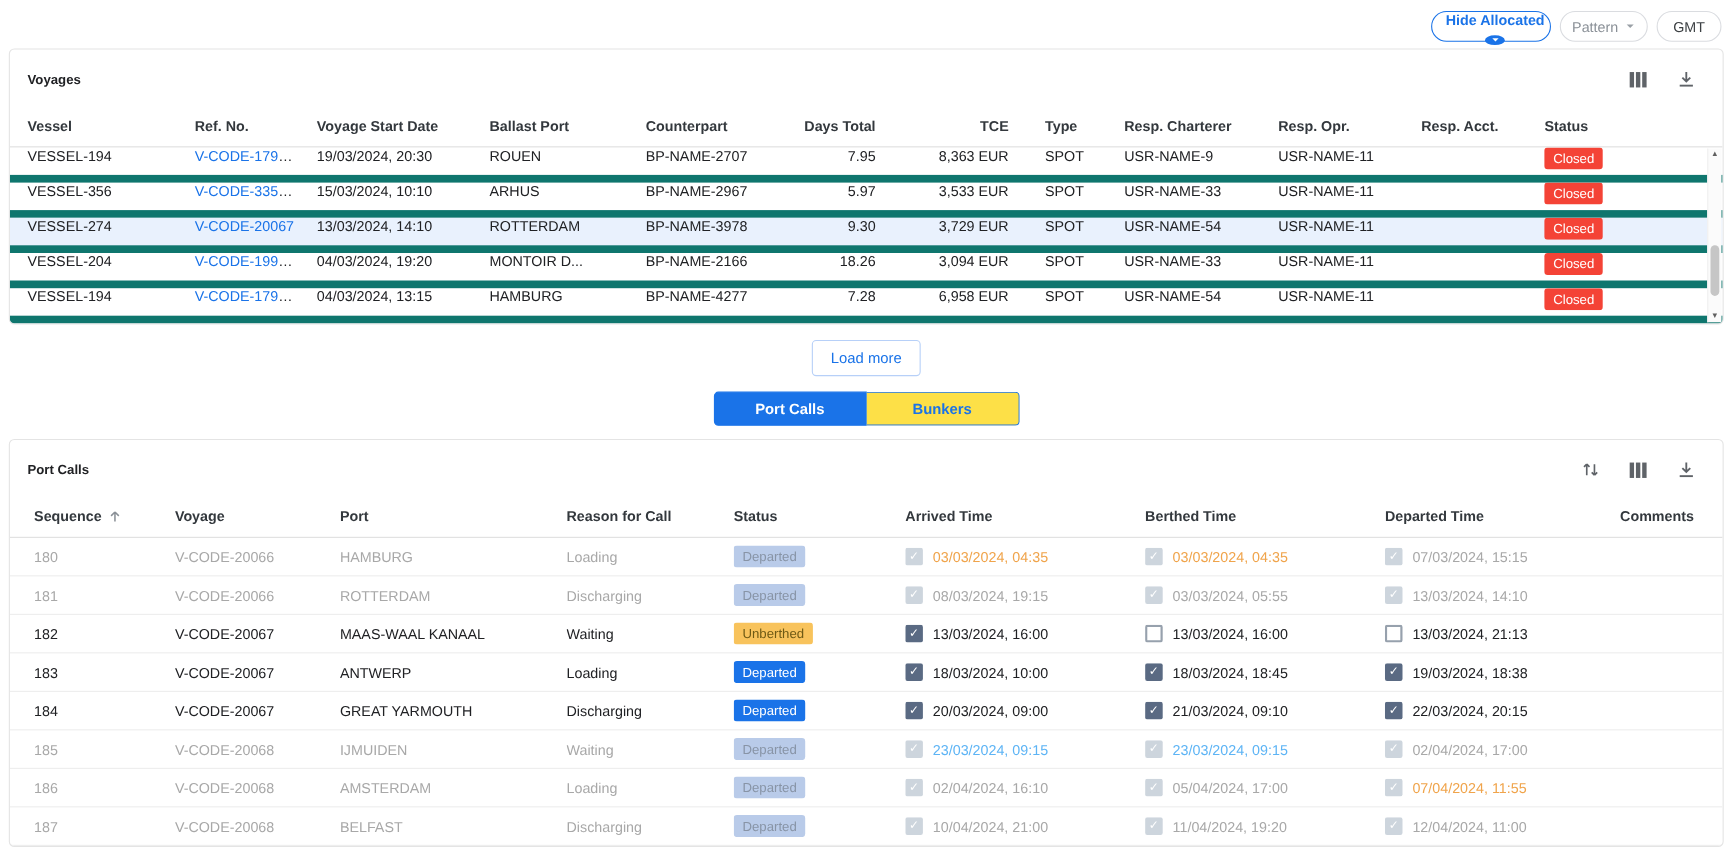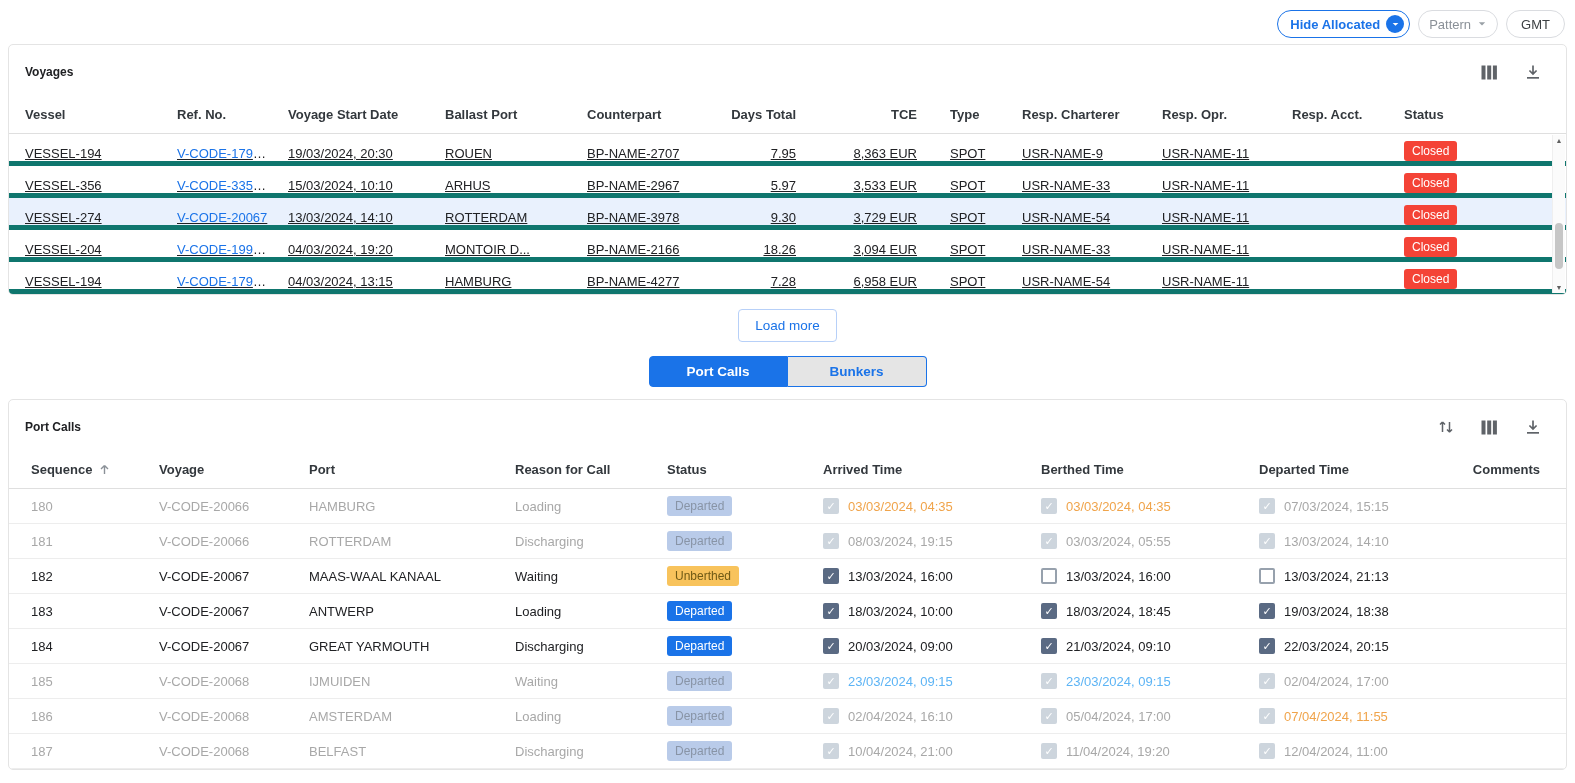--- a/index.html
+++ b/index.html
@@ -8,36 +8,36 @@
     width:1575px; height:783px; overflow:hidden;
     background:#fff; color:#202124;
     font-family:"Liberation Sans","DejaVu Sans",sans-serif;
     font-size:13px;
   }
   button { font-family:inherit; }
 
   
   .topbar { display:flex; justify-content:flex-end; align-items:center; gap:8px; padding:10px 10px 6px; }
   .pill { display:inline-flex; align-items:center; gap:6px; height:28px; border-radius:16px; background:#fff; font-size:13px; cursor:pointer; }
-  .pill-blue { border:1.5px solid #1a73e8; color:#1a73e8; padding:0 5px 0 12px; font-weight:bold; }
+  .pill-blue { border:1.5px solid #1a73e8; color:#1a73e8; padding:0 5px 0 12px; font-weight:bold;flex-direction:column; }
   .pill-circle { width:18px; height:18px; border-radius:50%; background:#1a73e8; display:inline-flex; align-items:center; justify-content:center; }
   .pill-gray { border:1px solid #dadce0; color:#8a9097; padding:0 10px; }
   .pill-gmt { border:1px solid #dadce0; color:#3c4043; padding:0 14px; }
 
   
   .panel { margin:0 8px; border:1px solid #e4e4e4; border-radius:5px; background:#fff; overflow:hidden; }
   .panel-head { display:flex; justify-content:space-between; align-items:center; padding:18px 24px 14px 16px; }
   .panel-head h2 { margin:0; font-size:12px; font-weight:bold; color:#202124; }
   .panel-icons { display:flex; gap:26px; align-items:center; }
   .iconbtn { background:none; border:none; padding:0; cursor:pointer; line-height:0; }
 
   
   .thead { display:flex; align-items:center; height:39px; border-bottom:1px solid #dfdfdf; font-weight:bold; color:#33383d; font-size:13px; }
   .cell { white-space:nowrap; overflow:hidden; text-overflow:ellipsis; }
-  .vrow { display:flex; align-items:flex-end; height:32px; border-bottom:5px solid #0f766e; color:#202124;text-decoration:underline; }
+  .vrow { display:flex; align-items:flex-start; height:32px; border-bottom:7px solid #0f766e; color:#202124; }
   .vrow.selected { background:#e9f1fd; }
   .prow { display:flex; align-items:center; height:35px; border-bottom:1px solid #ededed; }
   .prow.active { color:#202124; }
   .prow.muted { color:#a8a8a8; }
 
   
   .vg .c1 { width:150px; padding-left:16px; }
   .vg .c2 { width:112px; padding-left:18px; }
   .vg .c3 { width:156px; padding-left:17px; }
   .vg .c4 { width:142px; padding-left:18px; }
@@ -84,21 +84,21 @@
   .tbody-wrap { position:relative; }
   .vscroll { position:absolute; top:1px; right:1px; bottom:1px; width:13px; background:#fbfbfb; border-left:1px solid #efefef; }
   .sb-arrow { position:absolute; left:0; width:12px; text-align:center; font-size:7px; color:#606060; cursor:pointer; }
   .sb-arrow.up { top:2px; } .sb-arrow.down { bottom:2px; }
   .sb-thumb { position:absolute; left:2px; width:8px; height:46px; top:56%; background:#c6c6c6; border-radius:4px; cursor:pointer; }
 
   
   .loadmore-wrap { text-align:center; margin:14px 0 4px; }
   .loadmore { border:1px solid #b7d0f8; color:#1a73e8; background:#fff; border-radius:4px; padding:8px 16px; font-size:13.5px; cursor:pointer; }
   .tabs { display:flex; justify-content:center; margin:14px 0 12px; }
-  .tab { min-width:139px; height:31px; border:1px solid #1a73e8; background:#e5e5e5; color:#1a73e8; font-size:13.5px; font-weight:bold; cursor:pointer; }
+  .tab { min-width:139px; height:31px; border:1px solid #1a73e8; background:#fde047; color:#1a73e8; font-size:13.5px; font-weight:bold; cursor:pointer; }
   .tab:first-child { border-radius:4px 0 0 4px; }
   .tab:last-child { border-radius:0 4px 4px 0; border-left:none; }
   .tab-active { background:#1a73e8; color:#fff; }
 </style>
 </head>
 <body>
 
 <div class="topbar">
   <button class="pill pill-blue">
     <span>Hide Allocated</span>

